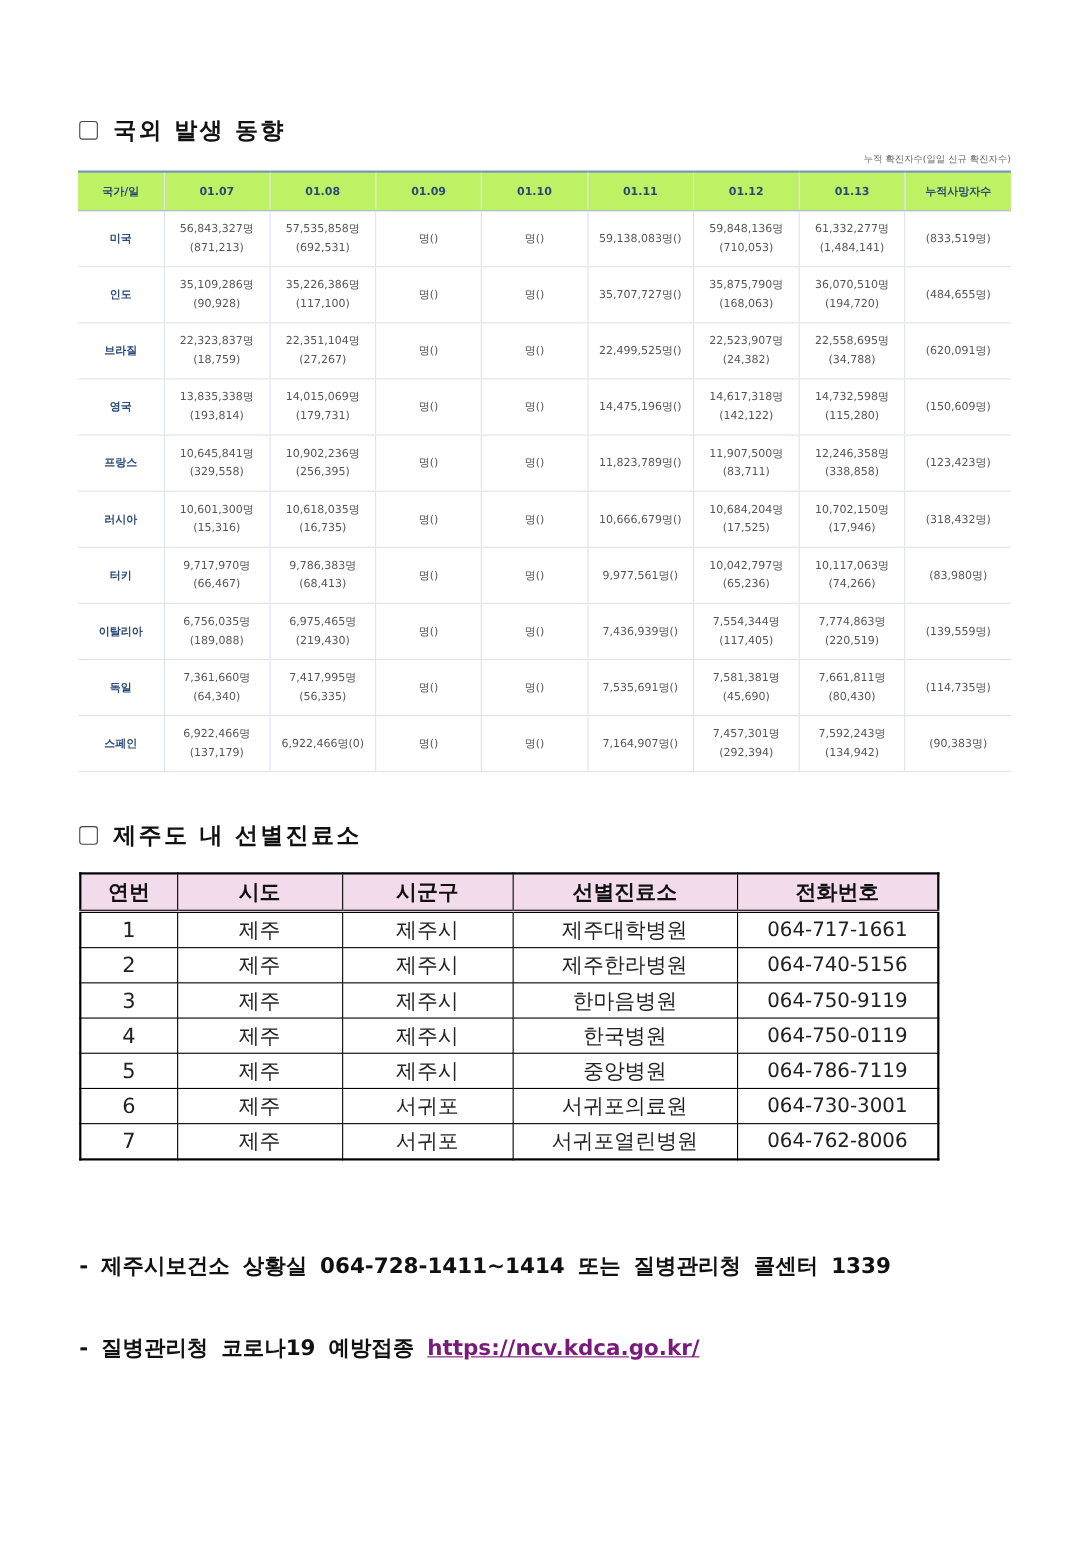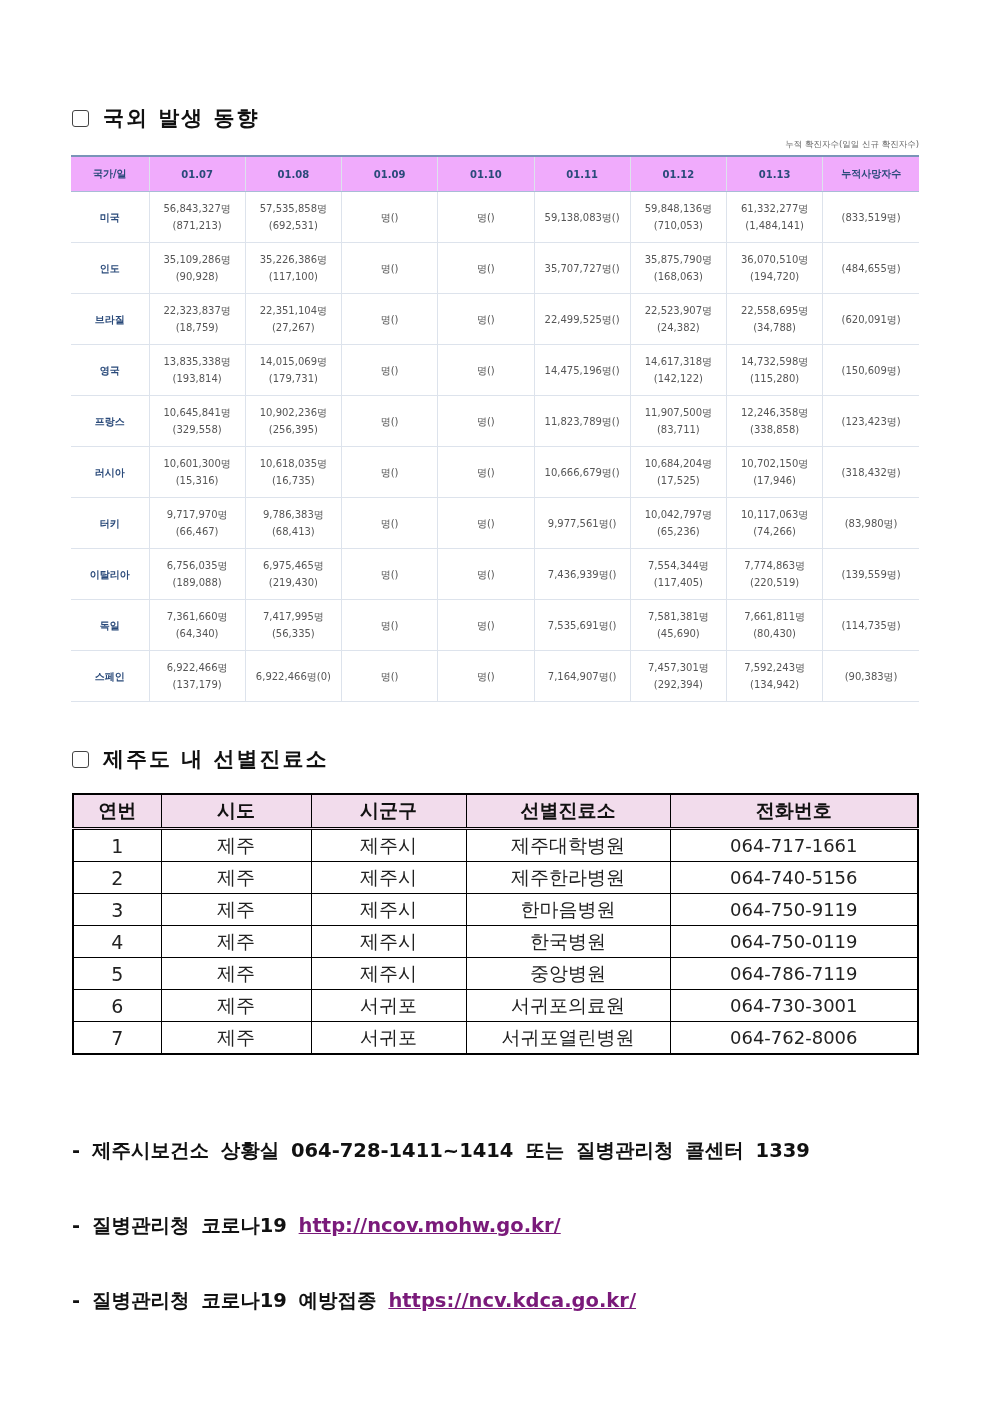--- a/index.html
+++ b/index.html
@@ -5,28 +5,28 @@
   html, body { margin:0; padding:0; background:#ffffff; }
   body { width:992px; height:1403px; position:relative; font-family:"DejaVu Sans", sans-serif; color:#111; overflow:hidden; }
   .section-title { position:absolute; left:72px; display:flex; align-items:center; font-size:21px; font-weight:bold; letter-spacing:2px; color:#111; }
   .section-title .box { width:15px; height:15px; border:1.5px solid #444; border-radius:3px; margin-right:14px; background:#fff; }
   #title1 { top:104px; }
   #title2 { top:745px; }
   .note { position:absolute; right:73px; top:139px; font-size:8.5px; color:#666; }
 
   
   table.world { position:absolute; left:71px; top:155px; width:848px; border-collapse:collapse; table-layout:fixed; font-size:10px; color:#555; }
-  table.world th { background:#f0abfc; color:#2a4a7a; font-weight:bold; height:32px; border-top:2px solid #7a94b8; border-bottom:1px solid #a9bcd6; border-left:1px solid #dde3ec; font-size:10px; }
+  table.world th { background:#bef264; color:#2a4a7a; font-weight:bold; height:32px; border-top:2px solid #7a94b8; border-bottom:1px solid #a9bcd6; border-left:1px solid #dde3ec; font-size:10px; }
   table.world th:first-child, table.world td:first-child { border-left:none; }
   table.world td { height:50px; text-align:center; border-bottom:1px solid #dde3ec; border-left:1px solid #dde3ec; line-height:17px; padding:0; }
   table.world td.country { color:#2a4a7a; font-weight:bold; }
   table.world col.c0 { width:78px; }
 
   
-  table.clinic { position:absolute; left:72px; top:793px; width:847px; border-collapse:collapse; table-layout:fixed; font-size:19px; border:2px solid #000; }
+  table.clinic { position:absolute; left:72px; top:793px; width:782px; border-collapse:collapse; table-layout:fixed; font-size:19px; border:2px solid #000; }
   table.clinic th { background:#f2dcec; height:30px; font-weight:bold; border:1px solid #000; border-bottom:3px double #000; font-size:19px; }
   table.clinic td { height:31px; text-align:center; border:1px solid #000; padding:0; color:#222; }
   table.clinic td.phone { font-family:"DejaVu Sans", sans-serif; font-size:18px;margin-top:32px; }
 
   .footer { position:absolute; left:72px; top:1093px; font-size:19.5px; font-weight:bold; line-height:35px; color:#111; }
   .footer .line { white-space:nowrap; word-spacing:5px;margin-top:40px; }
   .footer a { color:#7a1a7a; text-decoration:underline; word-spacing:0; }
 </style>
 </head>
 <body>
@@ -445,15 +445,14 @@
         <td>제주</td>
         <td>서귀포</td>
         <td>서귀포열린병원</td>
         <td class="phone">064-762-8006</td>
       </tr>
     </tbody>
 </table>
 
 <div class="footer">
   <div class="line">-  제주시보건소 상황실 064-728-1411~1414 또는 질병관리청 콜센터 1339</div>
-  <div class="line"><span>-  질병관리청 코로나19 </span><a>http://ncov.mohw.go.kr/</a></div>
   <div class="line"><span>-   질병관리청 코로나19 예방접종 </span><a>https://ncv.kdca.go.kr/</a></div>
 </div>
 
 </body></html>

